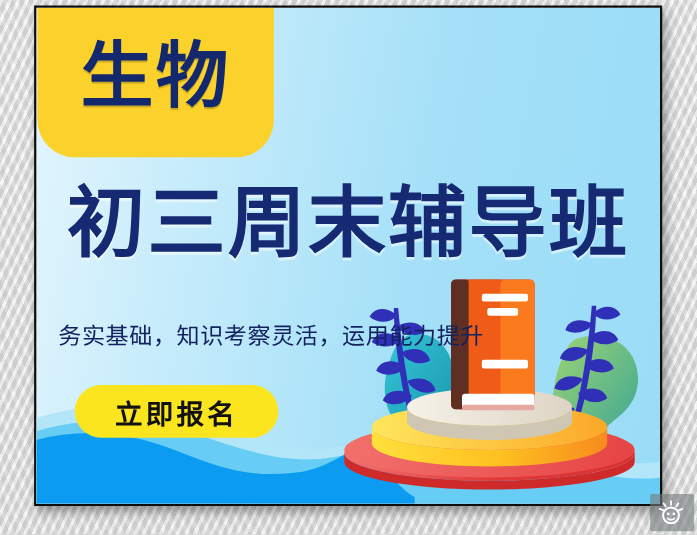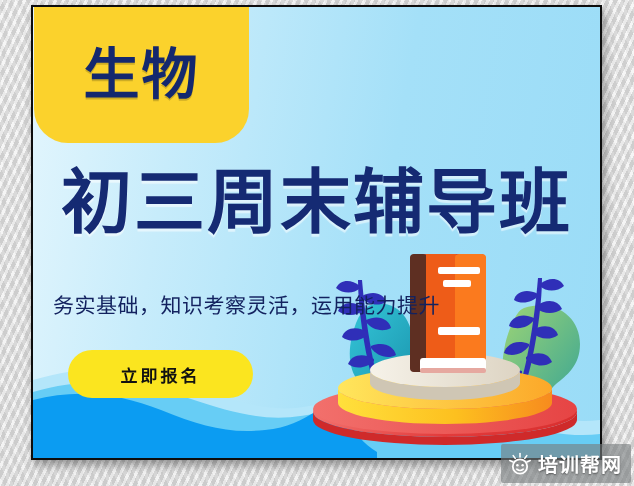--- a/index.html
+++ b/index.html
@@ -33,23 +33,23 @@
   
   #badge{
     position:absolute;left:1px;top:0;
     width:215px;height:136px;
     background:#fbd22c;
     border-bottom-left-radius:34px;
     border-bottom-right-radius:34px;
     display:flex;align-items:center;justify-content:center;
   }
   #badge-text{
-    font-size:56px;line-height:1;font-weight:bold;
+    font-size:66px;line-height:1;font-weight:bold;
     color:#14286e;letter-spacing:2px;
-    font-family:Liberation Serif, serif;
+    font-family:Liberation Mono, monospace;
     text-shadow:0 2px 0 rgba(0,0,0,.18);
   }
 
   
   #headline{
     position:absolute;left:-2px;top:160px;width:571px;
     text-align:center;
     font-size:71px;line-height:1;font-weight:bold;
     color:#152a73;letter-spacing:2px;
     text-shadow:0 3px 1px rgba(255,255,255,.55);
@@ -67,21 +67,21 @@
 
   
   #cta{
     position:absolute;left:35px;top:343px;
     width:185px;height:48px;border-radius:26px;
     background:#fbe51f;
     display:flex;align-items:center;justify-content:center;
     z-index:7;cursor:pointer;
   }
   #cta-text{
-    font-size:17px;font-weight:bold;color:#111;letter-spacing:3px;
+    font-size:25px;font-weight:bold;color:#111;letter-spacing:3px;
   }
 
   
   .wave{position:absolute;left:0;bottom:0;width:100%;z-index:2;}
 
   
   #stage{position:absolute;left:255px;top:235px;width:314px;height:216px;z-index:3;}
 
   
   #watermark{
@@ -229,14 +229,13 @@
       <line x1="5.2" y1="3.6" x2="7.2" y2="6.4"></line>
       <line x1="18.8" y1="3.6" x2="16.8" y2="6.4"></line>
       <line x1="1.8" y1="8.6" x2="5.0" y2="10.0"></line>
       <line x1="22.2" y1="8.6" x2="19.0" y2="10.0"></line>
     </g>
     <circle cx="12" cy="14.5" r="7.2" fill="none" stroke="#ffffff" stroke-width="1.8"></circle>
     <circle cx="9.4" cy="13.2" r="1.25" fill="#ffffff"></circle>
     <circle cx="14.6" cy="13.2" r="1.25" fill="#ffffff"></circle>
     <path d="M8.8,17.2 Q12,19.8 15.2,17.2" fill="none" stroke="#ffffff" stroke-width="1.6" stroke-linecap="round"></path>
   </svg>
-  <span id="wm-label">培训帮网</span>
 </div>
 
 </body></html>

